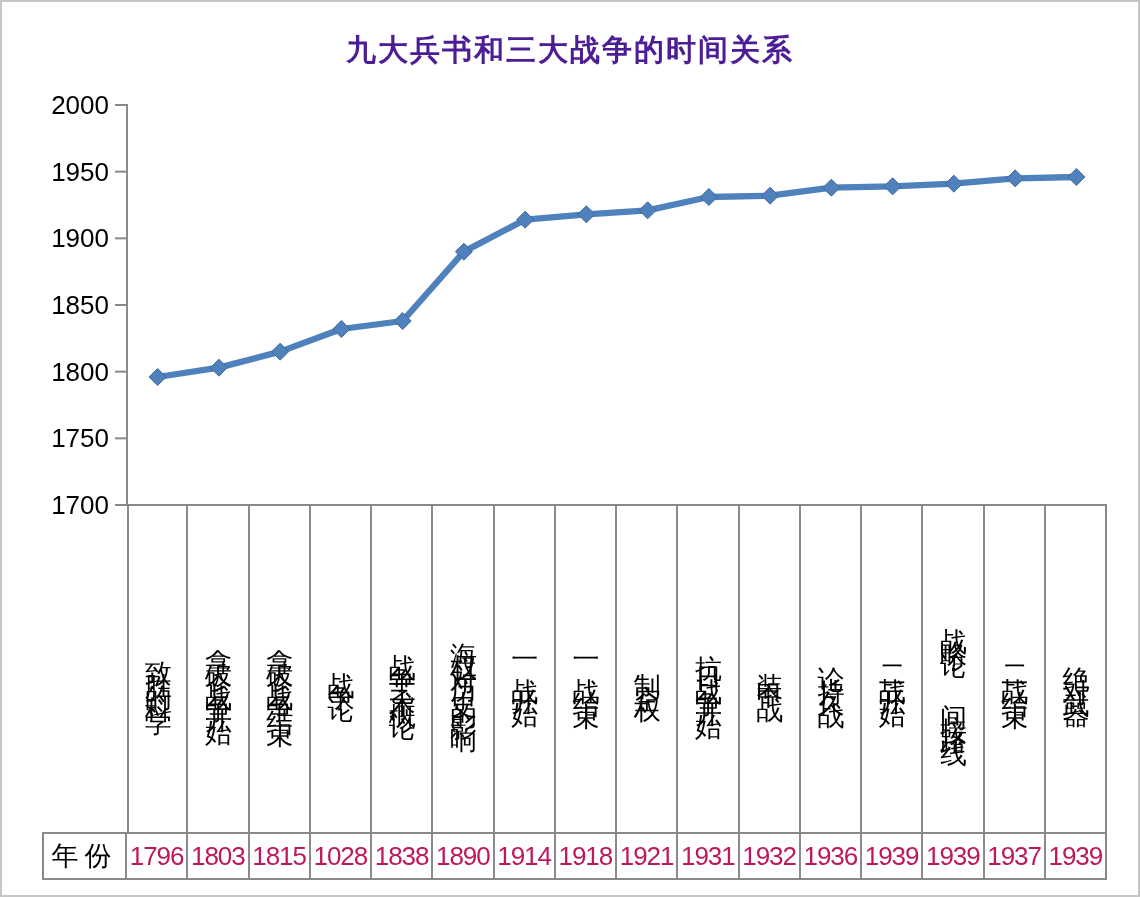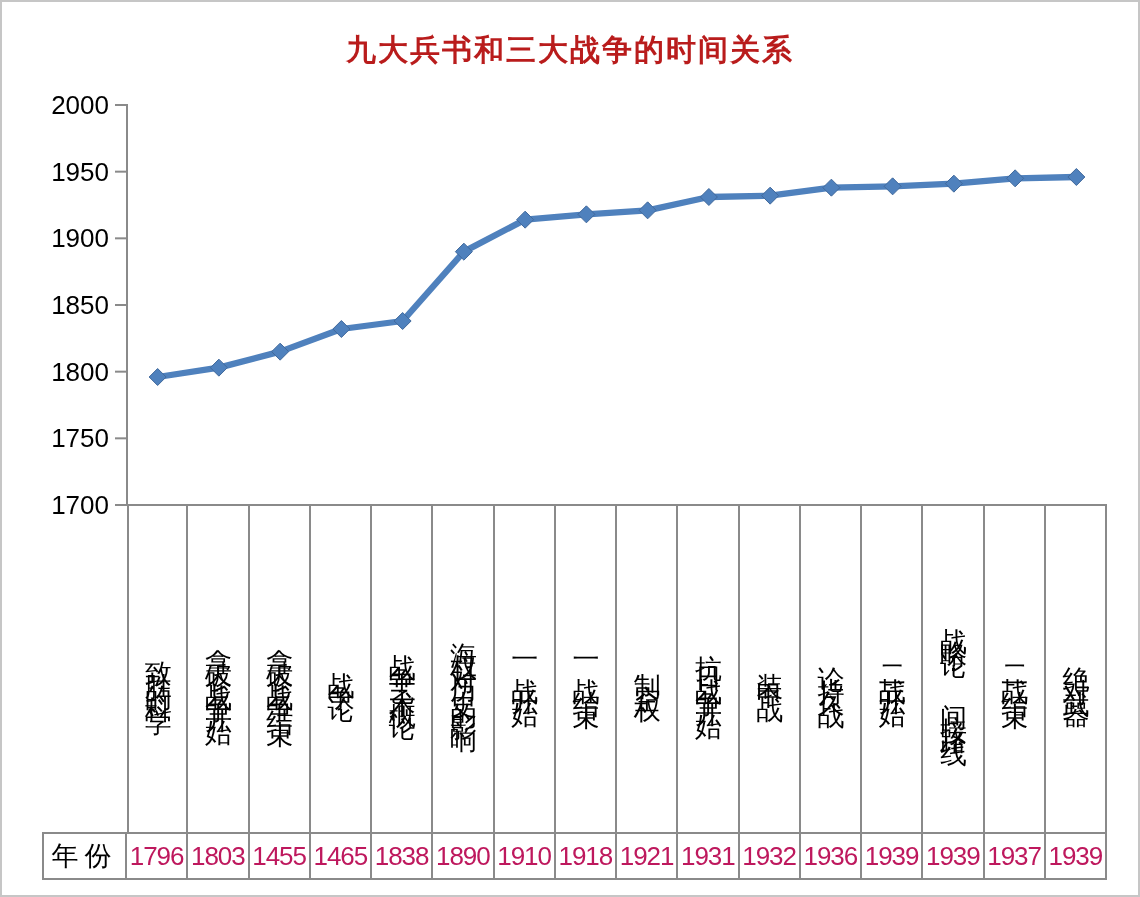--- a/index.html
+++ b/index.html
@@ -15,21 +15,21 @@
   }
   #chart-title {
     position: absolute;
     top: 28px;
     left: 0;
     width: 100%;
     text-align: center;
     font-family: "Liberation Serif", "DejaVu Serif", serif;
     font-weight: bold;
     font-size: 30px;
-    color: #b91c1c;
+    color: #4c1d95;
     letter-spacing: 2px;
   }
   #plot-svg {
     position: absolute;
     left: 0;
     top: 0;
     width: 1140px;
     height: 897px;
   }
   .ylab {
@@ -190,25 +190,25 @@
         <span>二战结束</span>
       </div>
       <div class="cat-cell">
         <span>绝对武器</span>
       </div>
     </div>
   <div id="year-row">
     <div id="row-label-cell">年份</div>
   <div class="year-cell">1796</div>
       <div class="year-cell">1803</div>
-      <div class="year-cell">1455</div>
-      <div class="year-cell">1465</div>
+      <div class="year-cell">1815</div>
+      <div class="year-cell">1028</div>
       <div class="year-cell">1838</div>
       <div class="year-cell">1890</div>
-      <div class="year-cell">1910</div>
+      <div class="year-cell">1914</div>
       <div class="year-cell">1918</div>
       <div class="year-cell">1921</div>
       <div class="year-cell">1931</div>
       <div class="year-cell">1932</div>
       <div class="year-cell">1936</div>
       <div class="year-cell">1939</div>
       <div class="year-cell">1939</div>
       <div class="year-cell">1937</div>
       <div class="year-cell">1939</div>
     </div>

